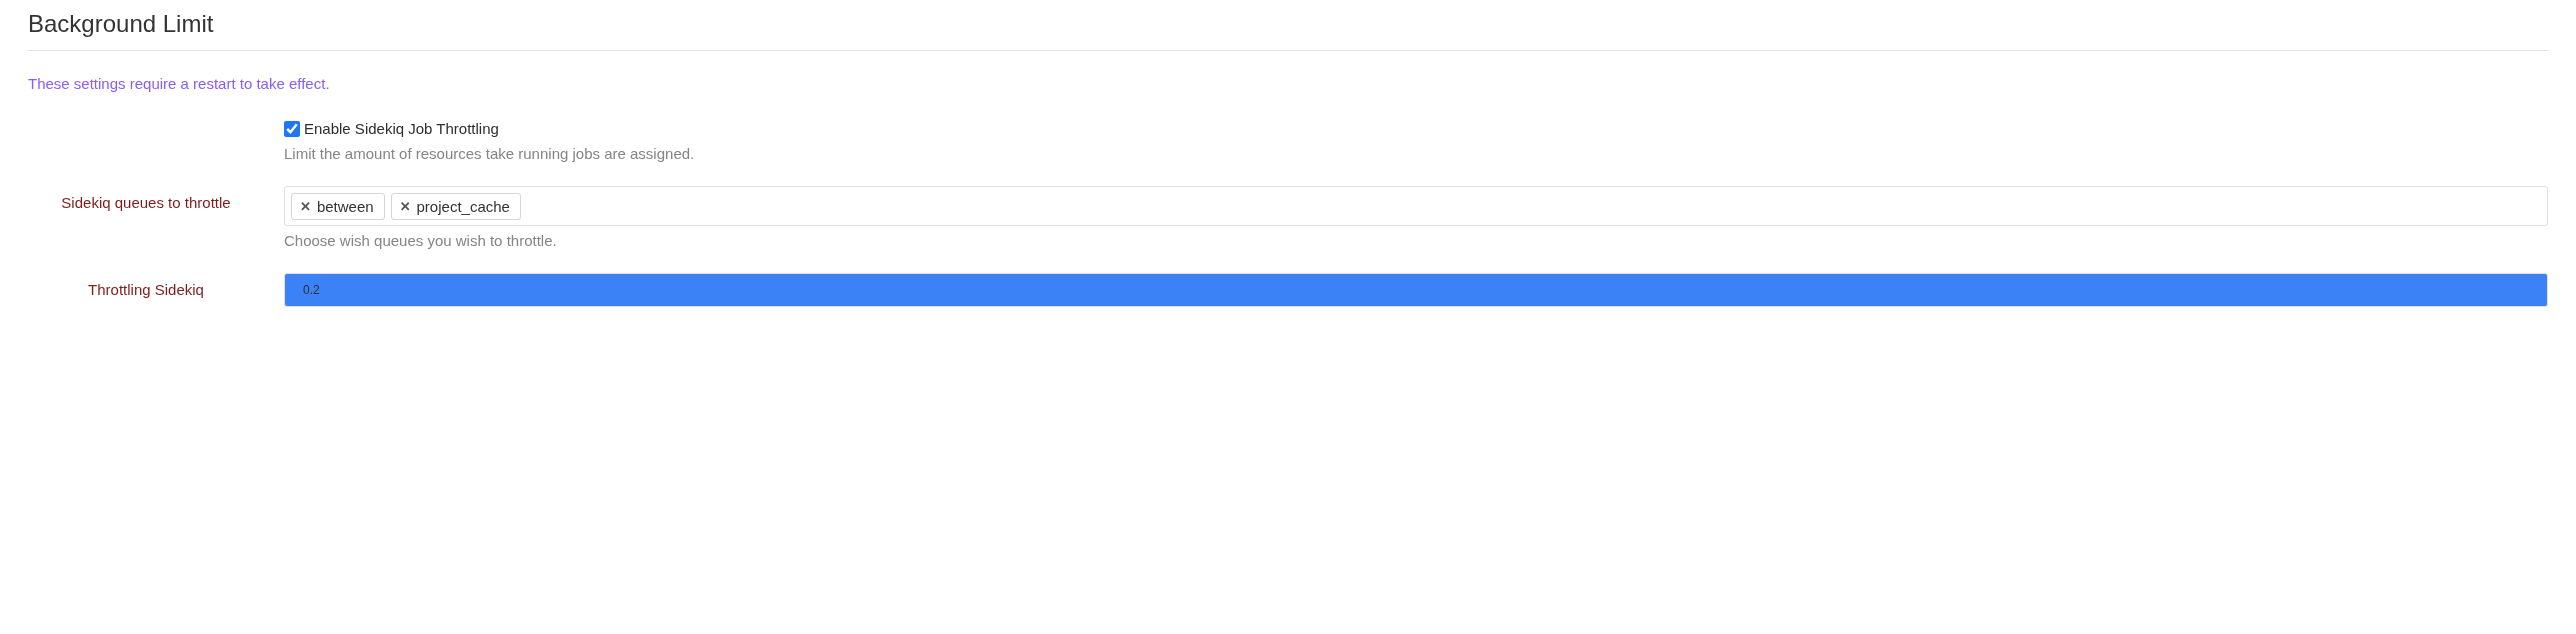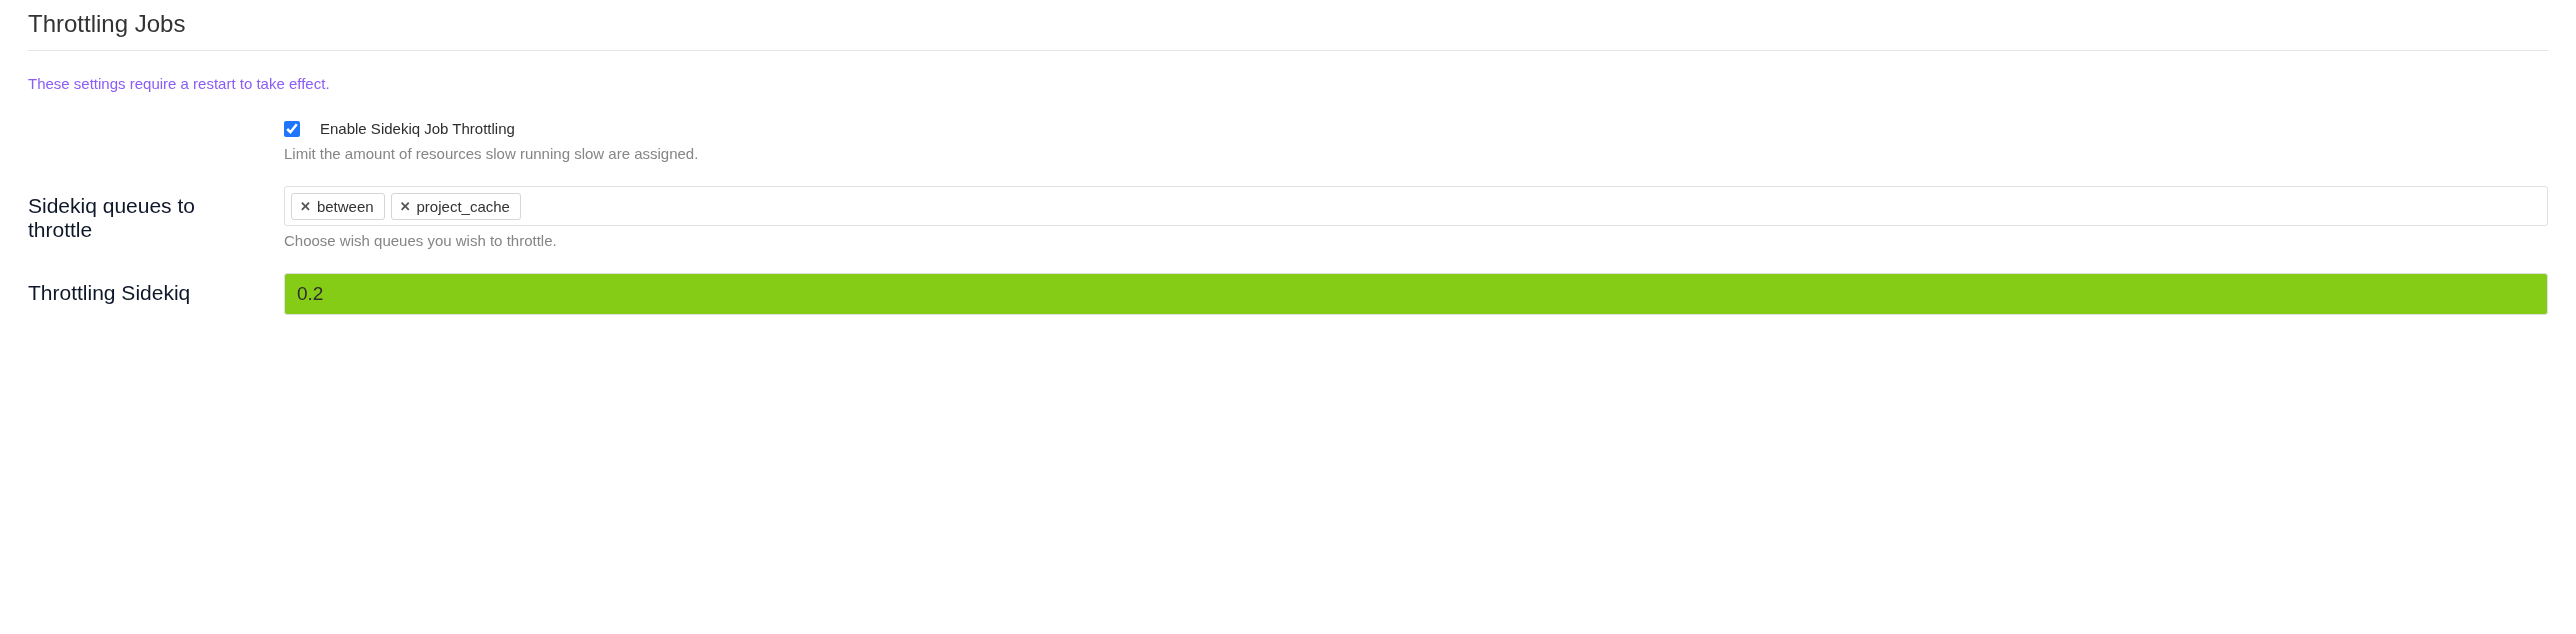--- a/index.html
+++ b/index.html
@@ -30,33 +30,33 @@
       margin-bottom: 28px;
     }
     .form-row {
       display: flex;
       align-items: flex-start;
       margin-bottom: 24px;
     }
     .form-label-col {
       width: 256px;
       flex-shrink: 0;
-      text-align: left;
+      text-align: center;
       padding-right: 20px;
       padding-top: 8px;
-      font-size: 21px;
-      color: #0f172a;
+      font-size: 15px;
+      color: #7f1d1d;
     }
     .form-control-col {
       flex: 1;
     }
     .checkbox-wrap {
       display: flex;
       align-items: center;
-      gap: 20px;
+      gap: 4px;
       margin-bottom: 8px;
     }
     .checkbox-wrap input[type="checkbox"] {
       width: 16px;
       height: 16px;
       accent-color: #1f75fe;
       cursor: pointer;
     }
     .checkbox-label {
       font-size: 15px;
@@ -93,50 +93,50 @@
       font-size: 13px;
       color: #555;
       cursor: pointer;
       line-height: 1;
       font-weight: bold;
     }
     .text-input {
       width: 100%;
       border: 1px solid #e0e0e0;
       border-radius: 3px;
-      padding: 9px 12px;
-      font-size: 19px;
+      padding: 9px 18px;
+      font-size: 12px;
       color: #2e2e2e;
-      background: #84cc16;
+      background: #3b82f6;
       outline: none;
     }
     .tag-text-input {
       border: none;
       outline: none;
       font-size: 15px;
       flex: 1;
       min-width: 20px;
       padding: 4px 2px;
     }
   </style>
 </head>
 <body>
 
 <div class="container">
-  <h2 class="section-header">Throttling Jobs</h2>
+  <h2 class="section-header">Background Limit</h2>
   <p class="intro-text">These settings require a restart to take effect.</p>
 
   <div class="form-row">
     <div class="form-label-col"></div>
     <div class="form-control-col">
       <div class="checkbox-wrap">
         <input type="checkbox" checked="" style="">
         <span class="checkbox-label">Enable Sidekiq Job Throttling</span>
       </div>
-      <div class="helper-text">Limit the amount of resources slow running slow are assigned.</div>
+      <div class="helper-text">Limit the amount of resources take running jobs are assigned.</div>
     </div>
   </div>
 
   <div class="form-row">
     <div class="form-label-col">Sidekiq queues to throttle</div>
     <div class="form-control-col">
       <div class="tag-input-box">
         <span class="tag">
           <span class="tag-remove">✕</span>
           <span>between</span>

